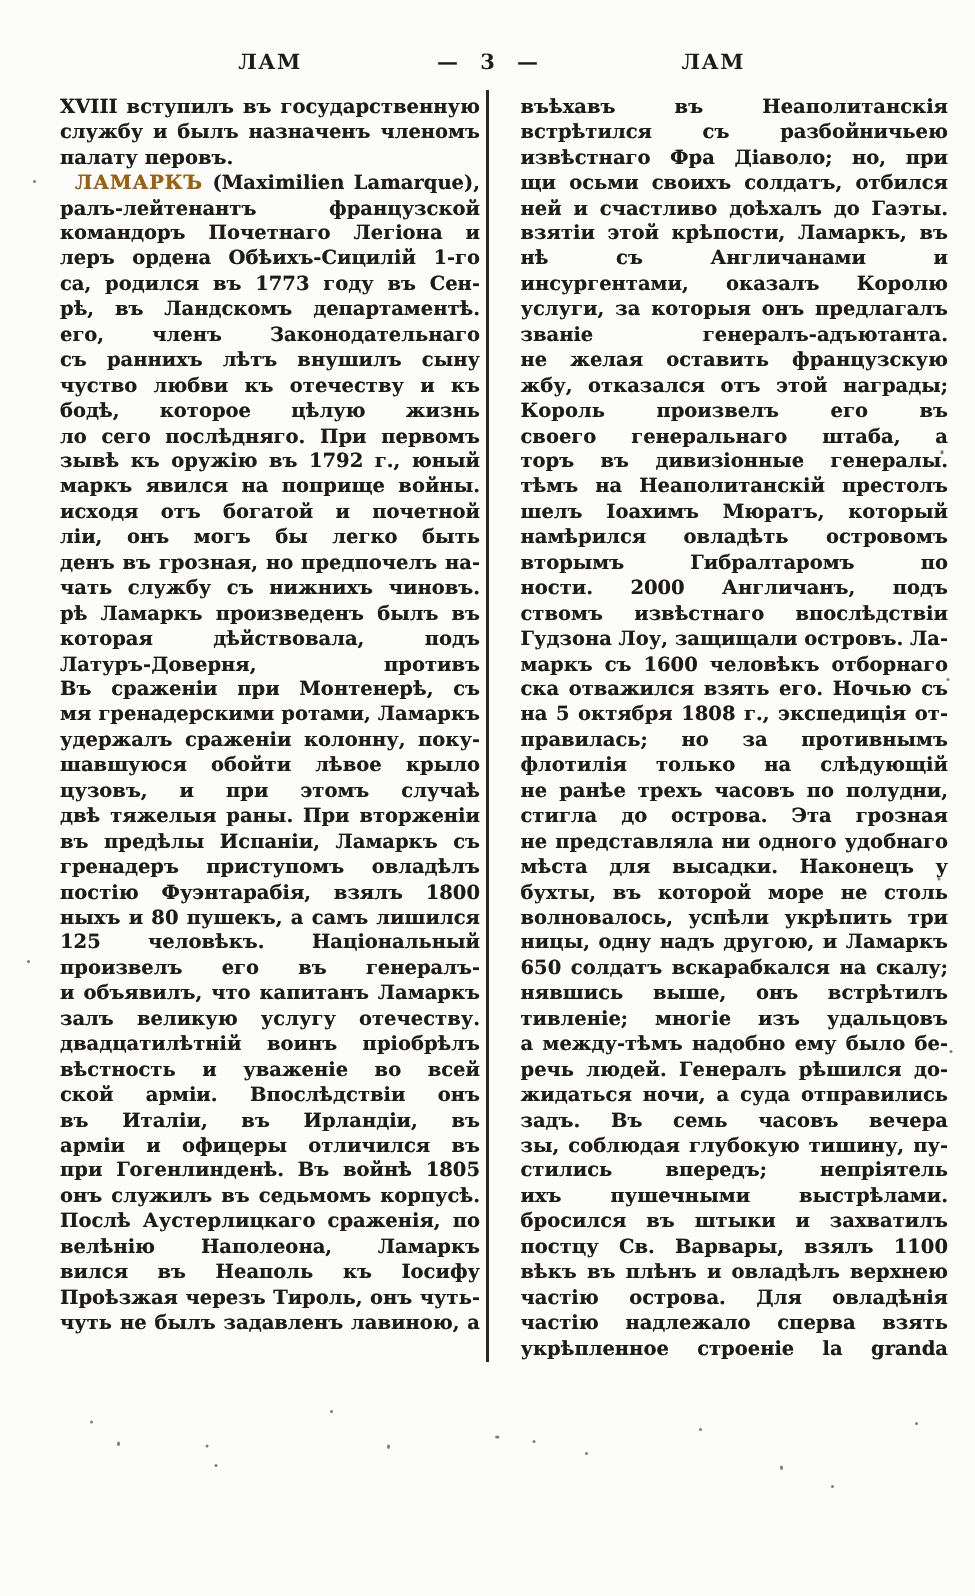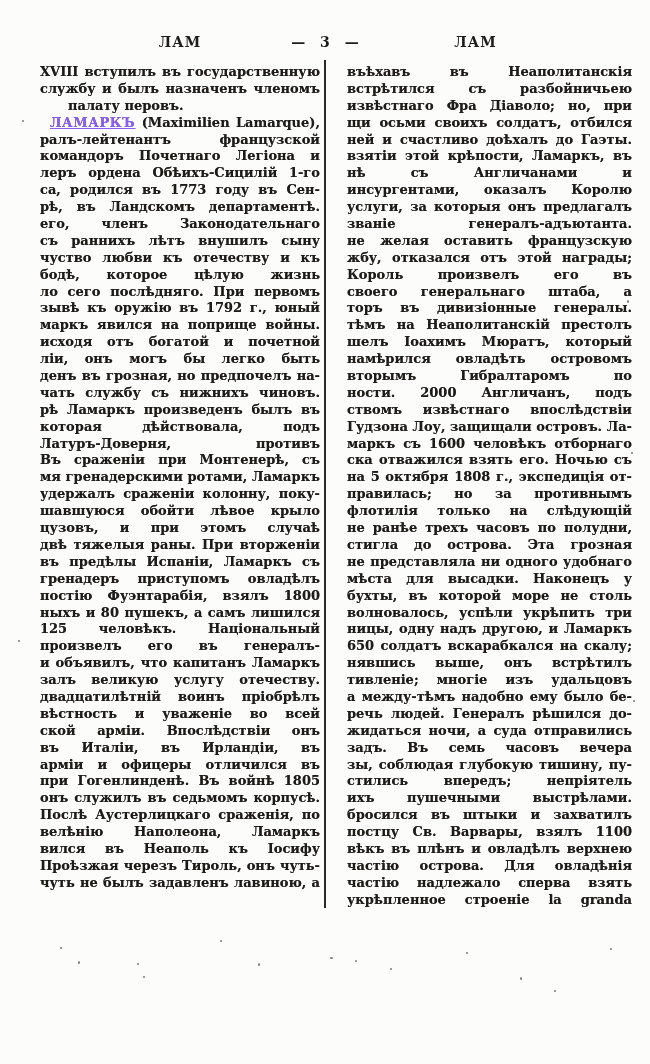--- a/index.html
+++ b/index.html
@@ -20,23 +20,23 @@
   .divider{position:absolute;left:324px;top:60px;width:2px;height:848px;background:#2c2a26;}
   
   .col{position:absolute;top:64px;font-size:13px;font-weight:bold;
     text-shadow:0 0 0.4px rgba(30,28,25,.65);}
   .col-left{left:40px;width:280px;}
   .col-right{left:347px;width:285px;}
   .tline{
     height:16.9px;line-height:16.9px;overflow:hidden;
     text-align:justify;text-align-last:justify;
   }
-  .tline.para-end{text-align-last:left;margin-left:28px;}
+  .tline.para-end{text-align-last:left;}
   .tline.para-start{text-indent:10px;}
-  .entry-word{letter-spacing:.6px;color:#8b5cf6;text-decoration:underline;}
+  .entry-word{letter-spacing:.6px;color:#a16207;}
   
   .speck{position:absolute;background:#4a463f;border-radius:50%;opacity:.7;}
 </style>
 </head>
 <body>
 
 <div class="page">
 
   <div class="running-head">
     <span class="head-page">— 3 —</span>

